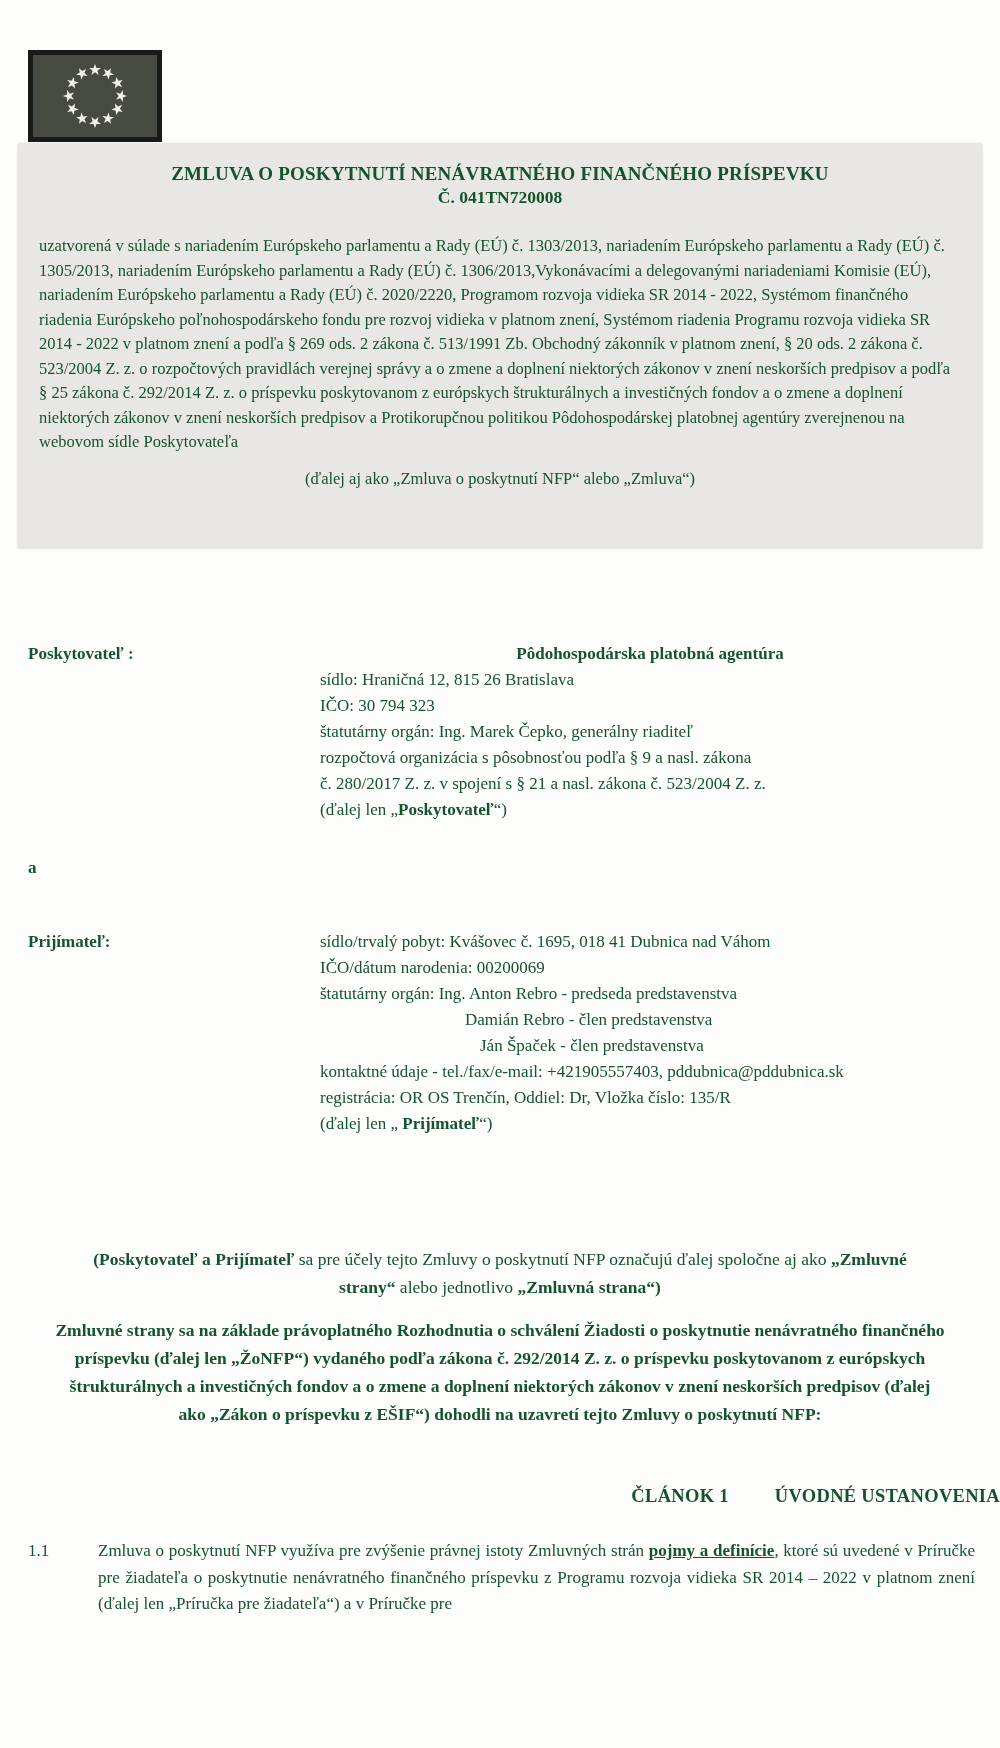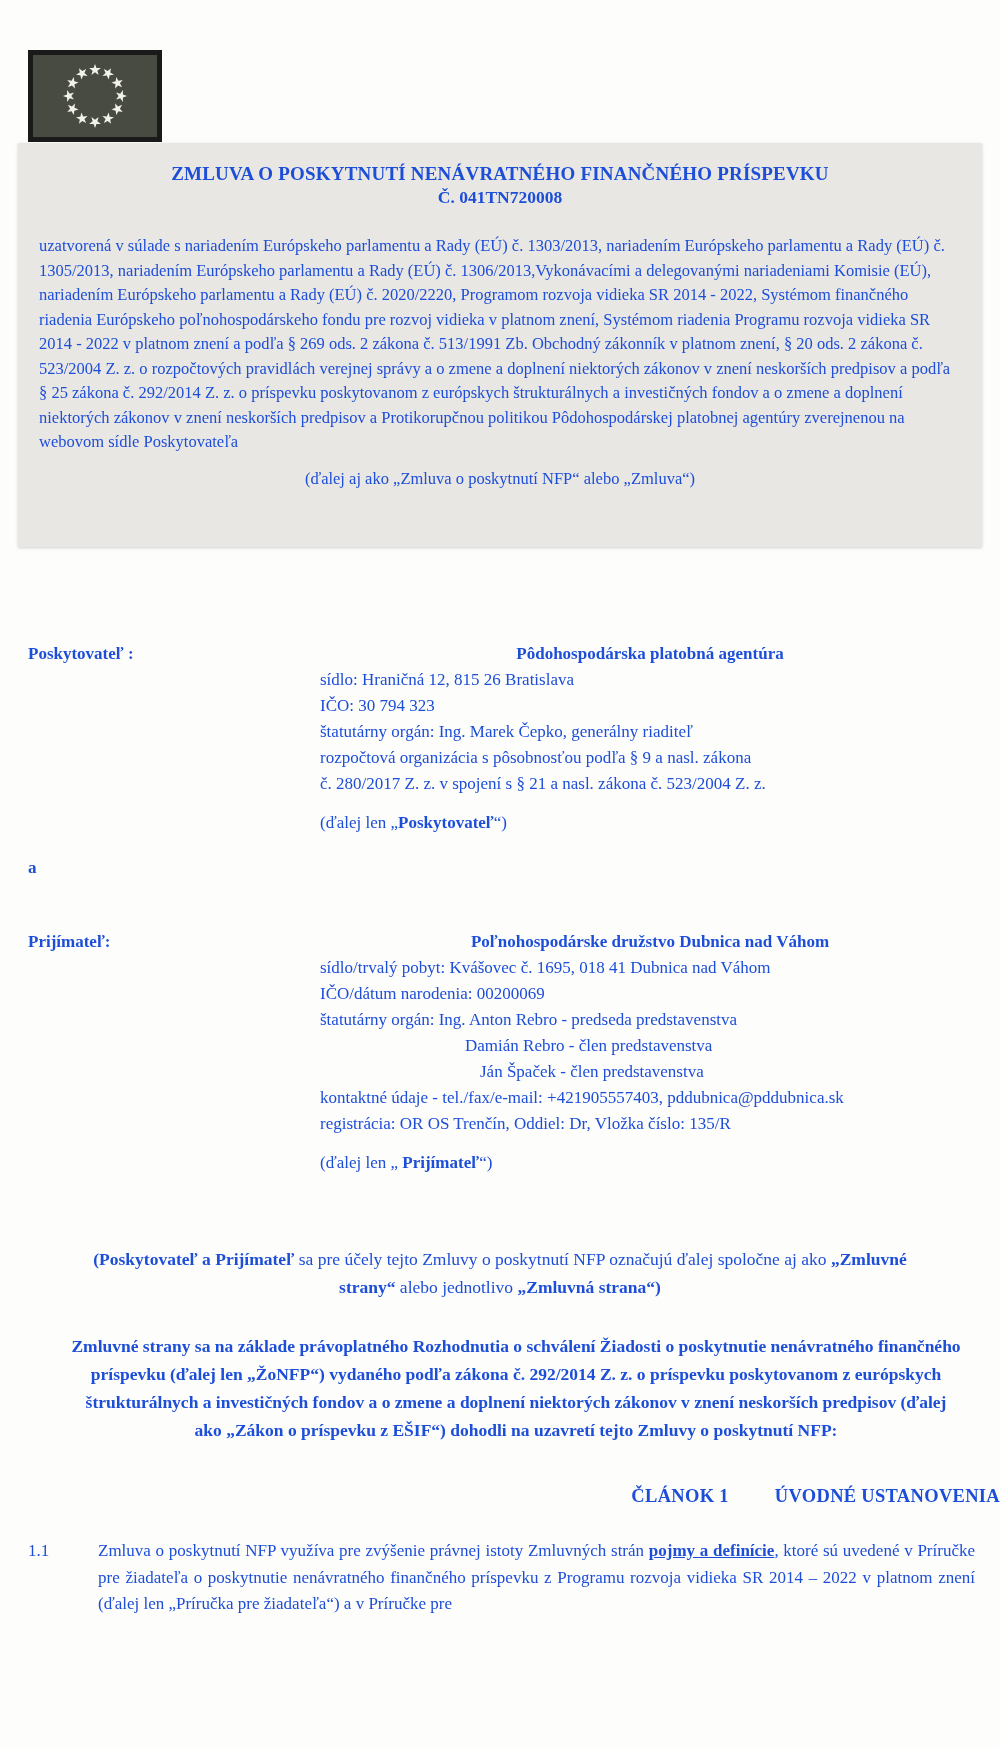--- a/index.html
+++ b/index.html
@@ -1,19 +1,19 @@
 <!DOCTYPE html>
 <html><head>
 <meta charset="utf-8">
 <style>
   html,body { margin:0; padding:0; background:#ffffff; }
   .page {
     position:relative; width:1000px; height:1748px; margin:0 auto;
     background:#fdfdfc; overflow:hidden;
-    font-family:"Liberation Serif","DejaVu Serif",serif; color:#1d4ed8;
+    font-family:"Liberation Serif","DejaVu Serif",serif; color:#14532d;
   }
   .flag { position:absolute; left:28px; top:50px; width:134px; height:92px; }
   .flag svg { display:block; width:100%; height:100%; }
 
   .band {
     position:absolute; left:18px; top:143px; width:964px; height:404px;
     background:#e9e7e3; box-shadow:0 1px 3px rgba(0,0,0,.18);
   }
   .doc-title { padding-top:20px; text-align:center; font-weight:bold; font-size:19px; letter-spacing:.2px; }
   .doc-number { text-align:center; font-weight:bold; font-size:17.5px; margin-top:2px; }
@@ -26,33 +26,33 @@
   }
 
   .party {
     position:absolute; left:28px; right:20px;
     display:grid; grid-template-columns:292px 1fr;
     font-size:17px; line-height:26px;
   }
   .provider { top:641px; }
   .recipient { top:929px; }
   .party-label { font-weight:bold; }
-  .alias-line { margin-top:13px; }
+  .alias-line { }
   .indent-1 { padding-left:145px; }
   .indent-2 { padding-left:160px; }
 
   .conjunction { position:absolute; left:28px; top:858px; font-weight:bold; font-size:17px; }
 
   .joint {
     position:absolute; top:1246px; left:75px; width:850px;
     text-align:center; font-size:17.5px; line-height:27.5px; margin:0;
   }
   .agreement {
     position:absolute; top:1316px; left:55px; width:890px;
-    text-align:center; font-weight:bold; font-size:17.5px; line-height:28px; margin:16px;
+    text-align:center; font-weight:bold; font-size:17.5px; line-height:28px; margin:0;
   }
   .article-heading {
     position:absolute; top:1486px; left:0; right:0; text-align:right;
     font-weight:bold; font-size:18.5px; letter-spacing:.3px;
   }
   .article-heading .art-title { margin-left:46px; }
 
   .clause {
     position:absolute; top:1538px; left:28px; right:25px;
     display:grid; grid-template-columns:70px 1fr;
@@ -107,21 +107,20 @@
       <div>č. 280/2017 Z. z. v spojení s § 21 a nasl. zákona č. 523/2004 Z. z.</div>
       <div class="alias-line"><span>(ďalej len „</span><span class="bold">Poskytovateľ</span><span>“)</span></div>
     </div>
   </div>
 
   <div class="conjunction">a</div>
 
   <div class="party recipient">
     <div class="party-label">Prijímateľ:</div>
     <div class="party-details">
-      <div class="bold">Poľnohospodárske družstvo Dubnica nad Váhom</div>
       <div>sídlo/trvalý pobyt: Kvášovec č. 1695, 018 41 Dubnica nad Váhom</div>
       <div>IČO/dátum narodenia: 00200069</div>
       <div>štatutárny orgán: Ing. Anton Rebro - predseda predstavenstva</div>
       <div class="indent-1">Damián Rebro - člen predstavenstva</div>
       <div class="indent-2">Ján Špaček - člen predstavenstva</div>
       <div>kontaktné údaje - tel./fax/e-mail: +421905557403, pddubnica@pddubnica.sk</div>
       <div>registrácia: OR OS Trenčín, Oddiel: Dr, Vložka číslo: 135/R</div>
       <div class="alias-line"><span>(ďalej len „ </span><span class="bold">Prijímateľ</span><span>“)</span></div>
     </div>
   </div>

